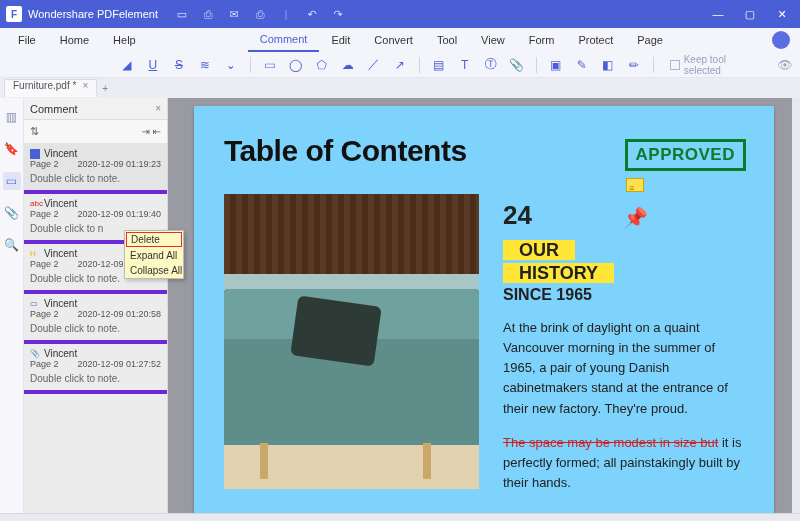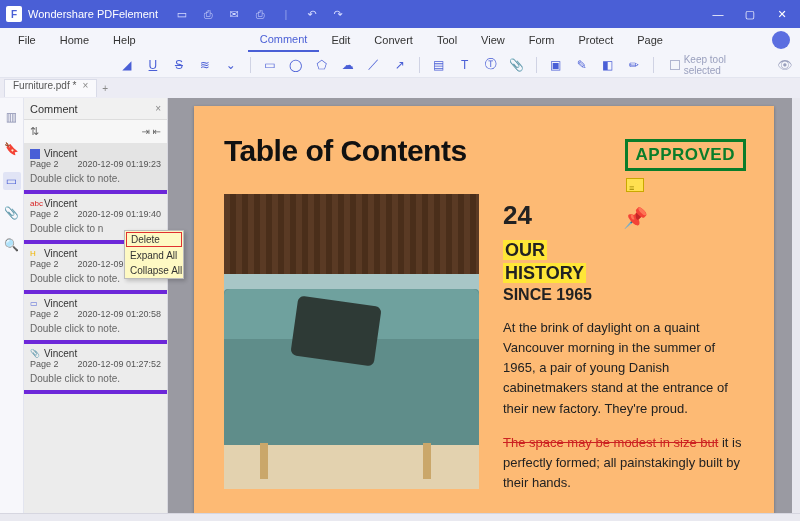--- a/index.html
+++ b/index.html
@@ -55,42 +55,42 @@
 .commentpanel .uname { color: #333; }
 .commentpanel .meta { display: flex; justify-content: space-between; color: #555; margin-top: 0; font-size:9px;}
 .commentpanel .note { color: #666; margin-top: 4px; }
 
 .ctxmenu { position: absolute; left: 100px; top: 132px; width: 60px; background: #fef9c3; border: 1px solid #bbb; box-shadow: 2px 2px 4px rgba(0,0,0,.2); font-size: 10px; z-index: 20; }
 .ctxmenu .mi { padding: 2px 5px; cursor: pointer; white-space:nowrap; }
 .ctxmenu .mi.hl { border: 1px solid #e03030; margin: 1px; padding: 1px 4px; }
 
 .docarea { flex: 1; background: #9a9aa2; display: flex; flex-direction: column; align-items: center; overflow: hidden; position: relative; }
 .docarea::after{ content:""; position:absolute; right:0; top:0; bottom:0; width:8px; background:#e8e8ef;}
-.page { width: 580px; background: #fdba74; margin-top: 8px; padding: 28px 30px 20px 30px; position: relative; box-shadow: 0 1px 3px rgba(0,0,0,.3); display:flex; flex-direction:column; height: 430px;}
+.page { width: 580px; background: #7dd3fc; margin-top: 8px; padding: 28px 30px 20px 30px; position: relative; box-shadow: 0 1px 3px rgba(0,0,0,.3); display:flex; flex-direction:column; height: 430px;}
 .page h1 { font-size: 30px; font-weight: 800; color: #111; letter-spacing: -0.5px; }
 .approved { position: absolute; right: 28px; top: 33px; border: 3px solid #0a7d2a; color: #0a7d2a; font-weight: 800; font-size: 17px; padding: 3px 8px; letter-spacing: 0.5px; }
 .sticky { position:absolute; right: 130px; top: 72px; width:18px; height:14px; background:#ffe050; border:1px solid #c9a800; }
 .sticky::before{content:"≡"; font-size:9px; color:#9c8400; position:relative; top:-2px; left:2px;}
 .pin { position:absolute; right:126px; top:100px; color:#d81f1f; font-size:20px; }
 
 .content { display:flex; gap: 24px; margin-top: 26px; flex:1; }
 .photo { width: 255px; height: 295px; background: linear-gradient(#6b4a32 0 25%, #a8c6c6 25% 80%, #d9c9a8 80% 100%); position:relative; overflow:hidden; }
 
 .photo .sofa { position:absolute; left:0; right:0; bottom:40px; height:160px; background:#5f8d8a; border-radius:4px 4px 0 0;}
 .photo .sofa::before{content:""; position:absolute; left:0; right:0; top:0; height:50px; background:#6fa19e; border-radius:6px 6px 0 0;}
 .photo .back { position:absolute; left:0; right:0; top:0; height:80px; background: repeating-linear-gradient(90deg,#5a3a24 0 6px,#4a2e1a 6px 12px);}
 .photo .floor{ position:absolute; left:0; right:0; bottom:0; height:44px; background:#e3d2af;}
 .photo .pillow{ position:absolute; left:70px; bottom:128px; width:84px; height:60px; background:#2e3a36; transform:rotate(8deg); border-radius:6px;}
 .photo .leg1,.photo .leg2{position:absolute; bottom:10px; width:8px; height:36px; background:#caa76a;}
 .photo .leg1{left:36px;} .photo .leg2{right:48px;}
 
 .rightcol { flex:1; font-family: Georgia, 'Times New Roman', serif; color:#222; }
 .bignum { font-size:26px; font-weight:800; font-family:"Segoe UI",Arial,sans-serif; margin-top:6px; }
 .hist { font-size:18px; font-weight:800; font-family:"Segoe UI",Arial,sans-serif; line-height:1.25; margin-top:8px;}
-.hist .hl { background:#ffe637; padding:0 2px;}
+.hist .hl { background:#ffe637; padding:0 16px;}
 .since { font-size:16px; font-weight:800; font-family:"Segoe UI",Arial,sans-serif; margin-top:2px;}
 .para { font-size:13px; line-height:1.55; margin-top:14px; }
 .strike { color:#c22; text-decoration: line-through; text-decoration-color:#c22;}
 
 .statusbar { height: 8px; background: #e9e9f0; border-top:1px solid #d6d6e0;}
 </style>
 </head>
 <body>
 
 <div class="titlebar">

